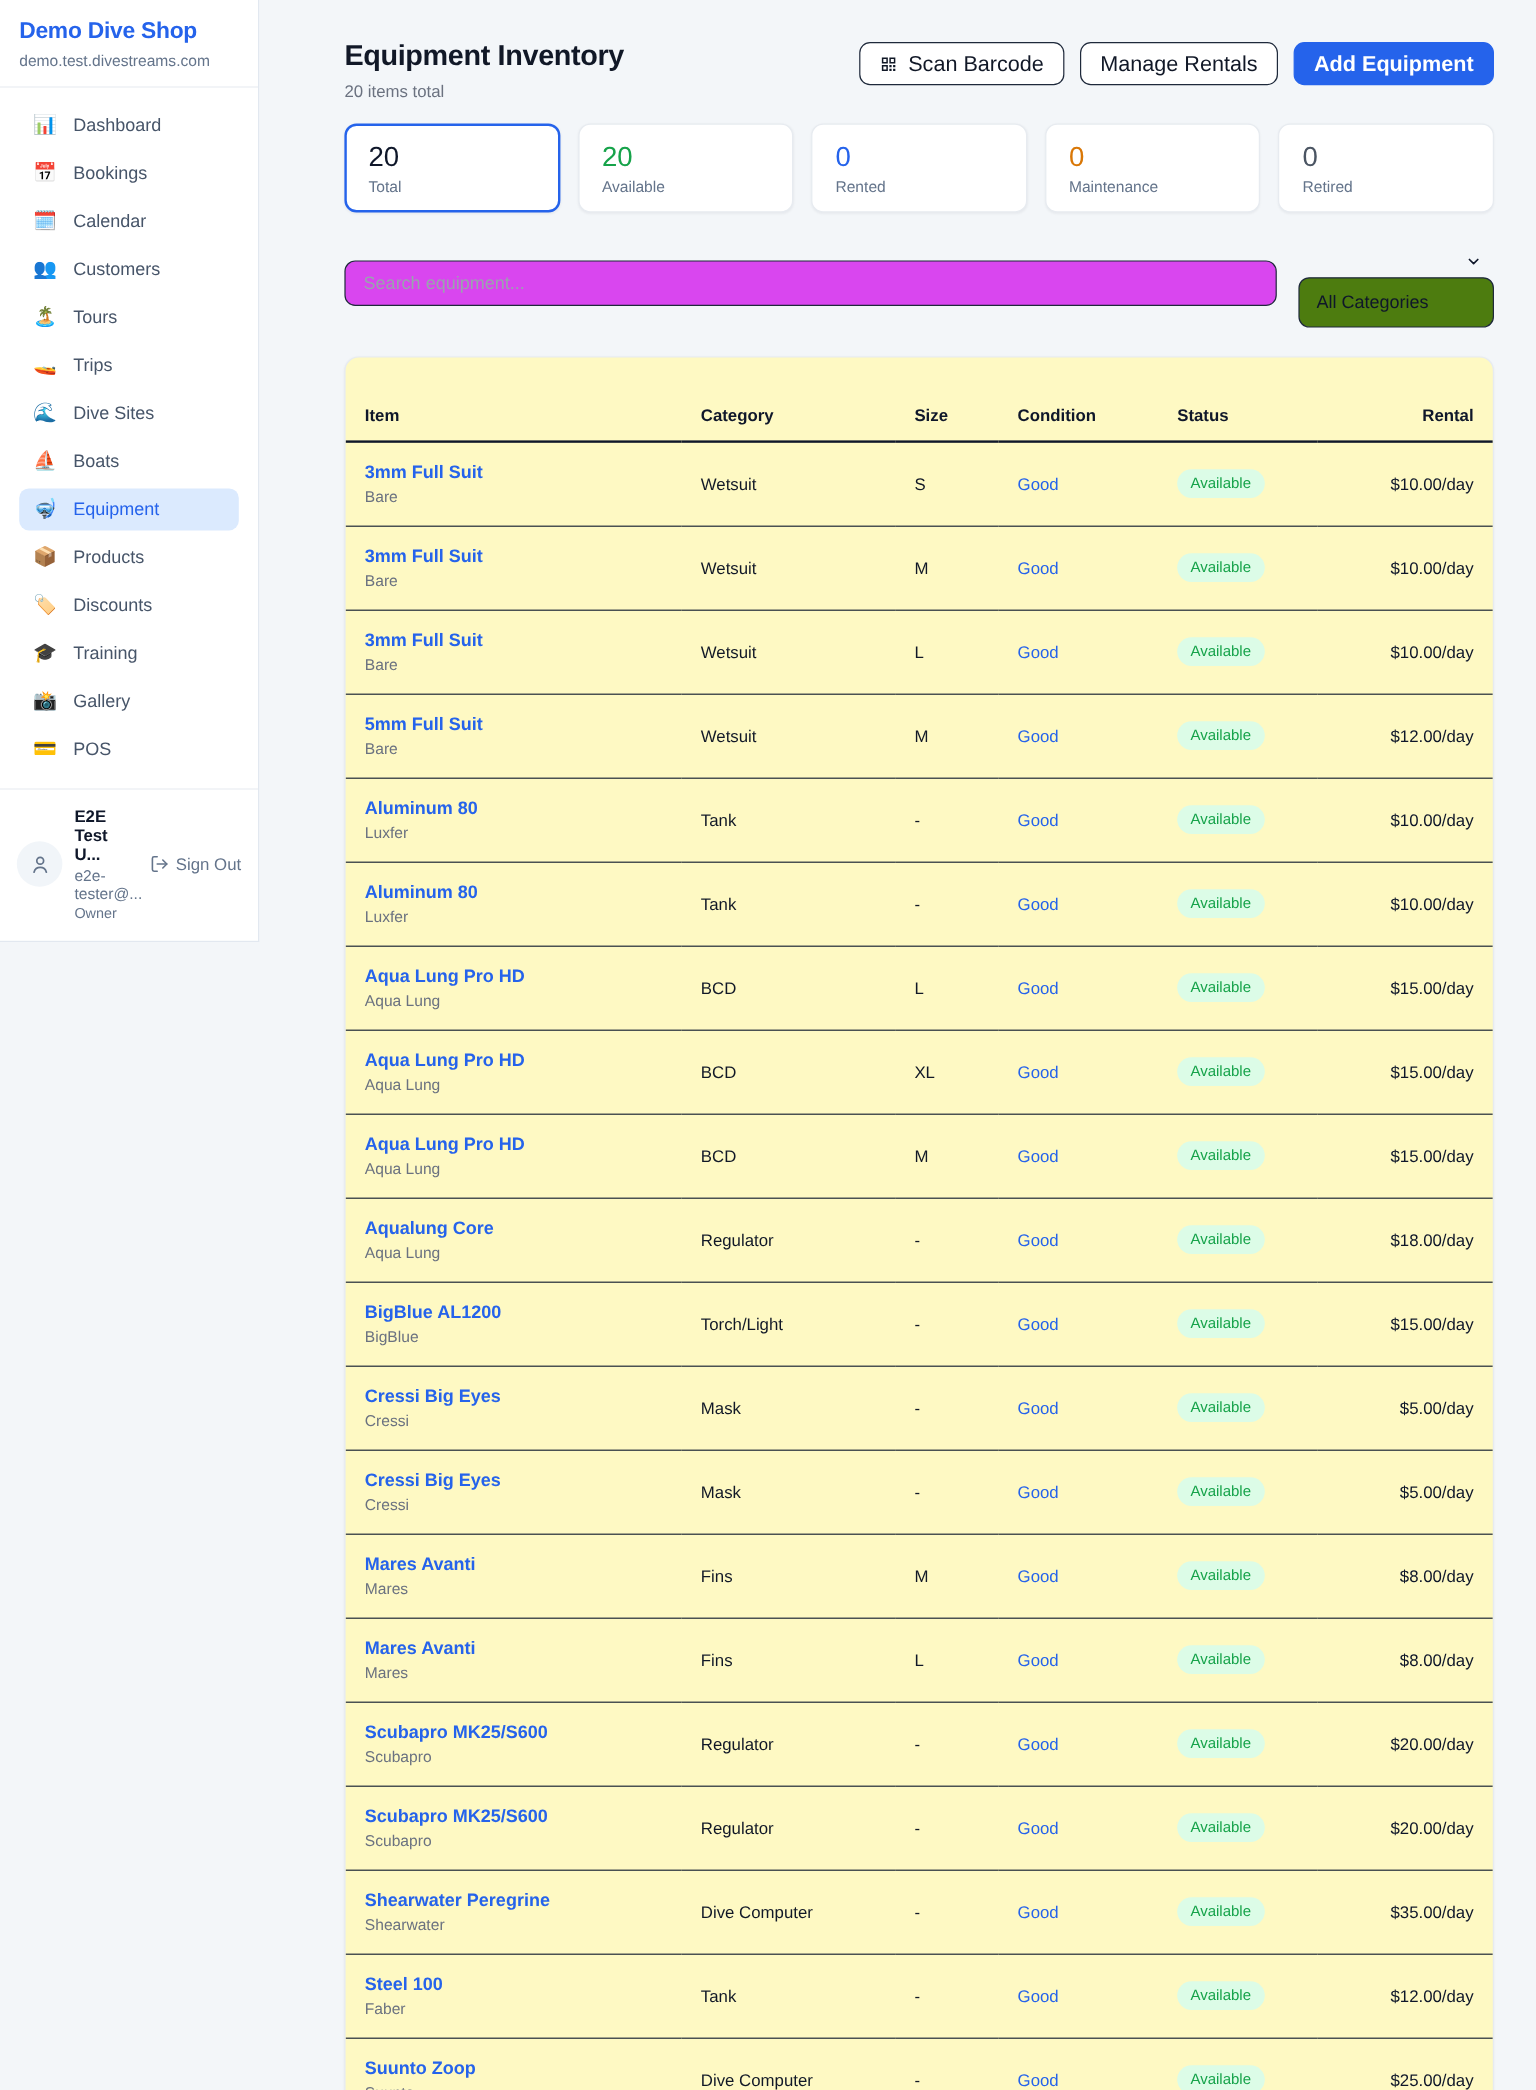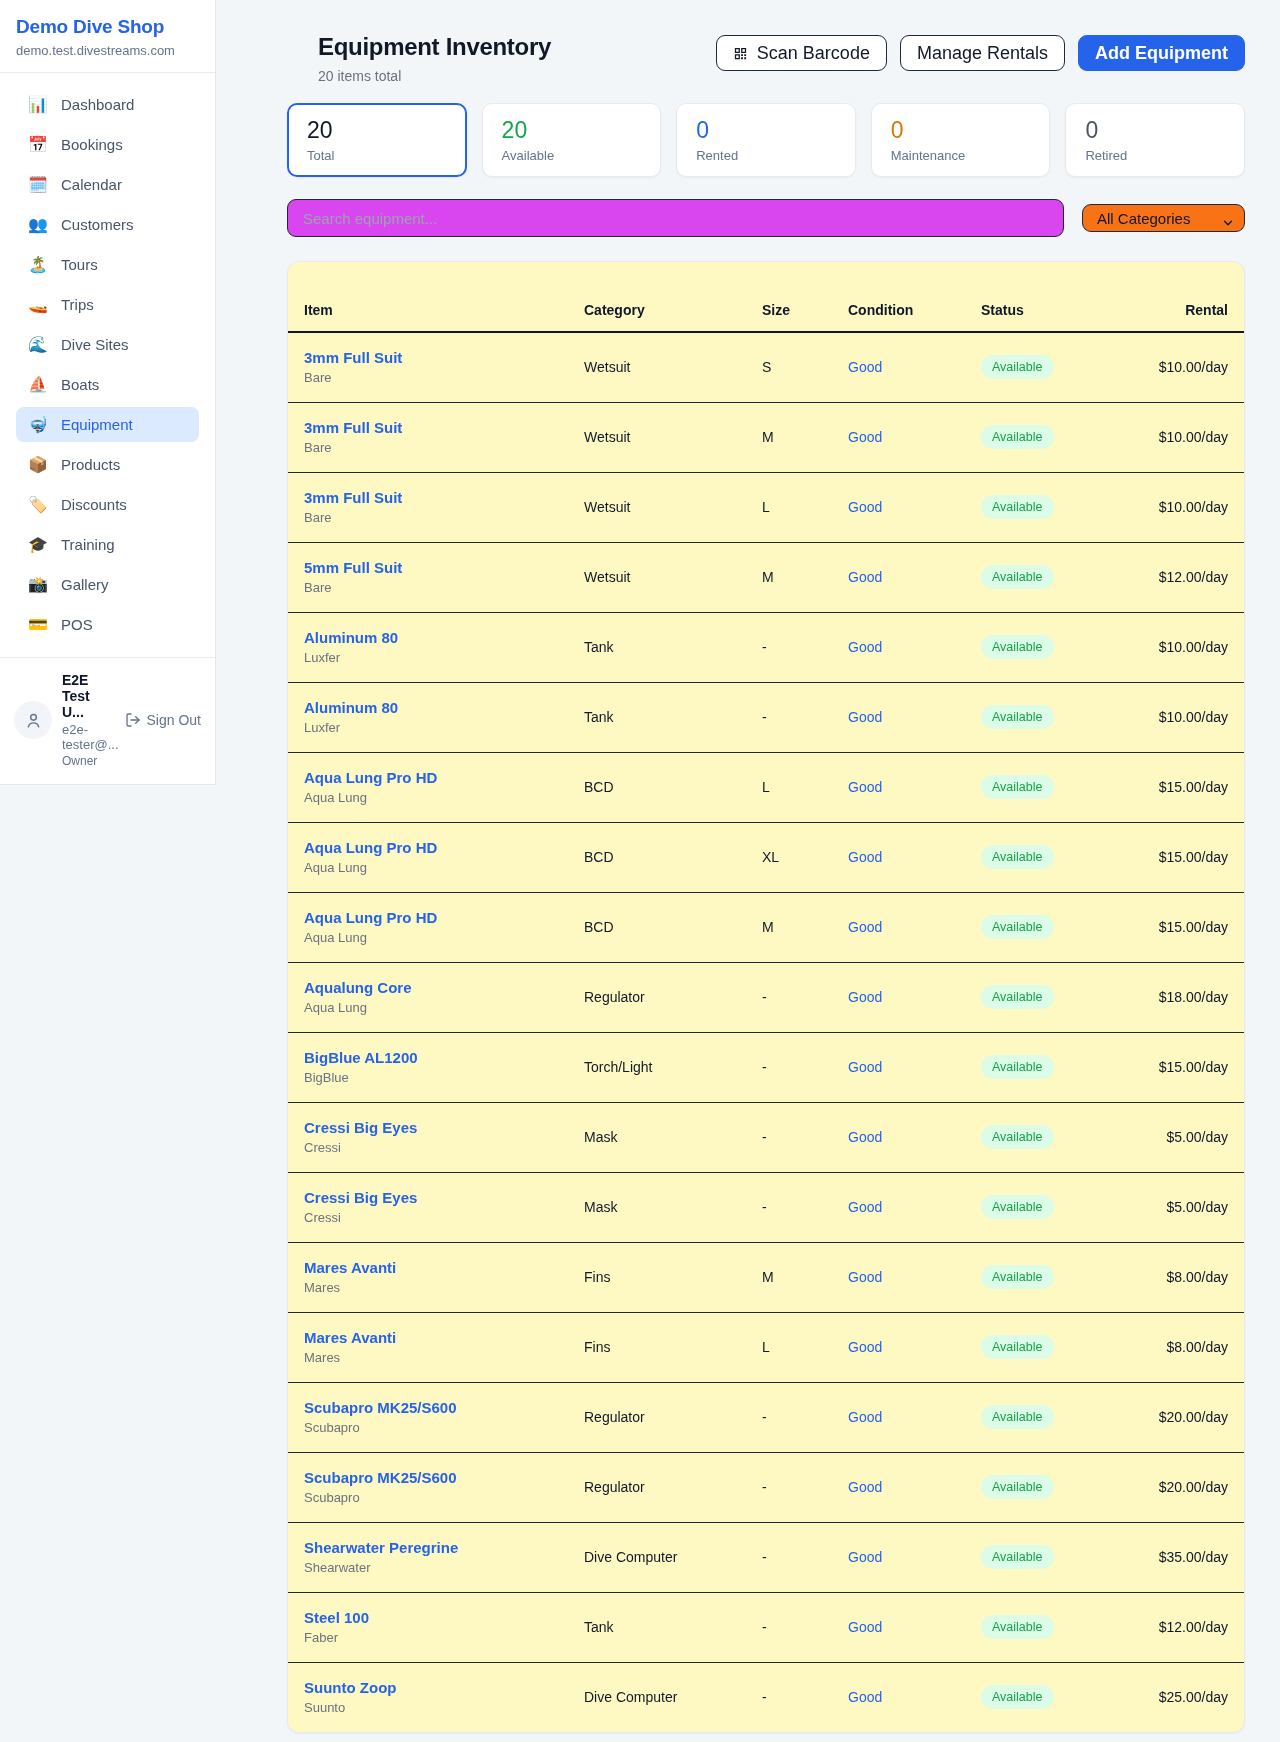--- a/index.html
+++ b/index.html
@@ -42,21 +42,21 @@
   .user-meta { flex: 1; min-width: 0; }
   .user-name { font-size: 14px; font-weight: bold; color: #0f172a; }
   .user-email { font-size: 13px; color: #64748b; margin-top: 2px; }
   .user-role { font-size: 12px; color: #64748b; margin-top: 2px; }
   .signout {
     display: flex; align-items: center; gap: 6px;
     color: #64748b; font-size: 14px; cursor: pointer; white-space: nowrap;
   }
   
   .main { margin-left: 232px; padding: 33px 35px 12px 55px; }
-  .page-header { display: flex; align-items: flex-start; margin-left: 31px; }
+  .page-header { display: flex; align-items: flex-start; }
   .page-title { font-size: 24px; font-weight: bold; color: #111827; letter-spacing: -0.3px; }
   .page-subtitle { font-size: 14px; color: #6b7280; margin-top: 7px; }
   .header-actions { margin-left: auto; display: flex; gap: 13px; padding-top: 2px; }
   .btn {
     height: 36px; padding: 0 16px; border-radius: 9px;
     background: #fff; border: 1.5px solid #1e293b;
     font-size: 18px; font-weight: 500; color: #111827;
     display: inline-flex; align-items: center; gap: 9px; cursor: pointer;
     font-family: inherit;
   }
@@ -73,23 +73,23 @@
   
   .filters { display: flex; gap: 18px; margin-top: 22px; align-items: center; }
   .search-input {
     flex: 1; height: 38px; border: 1.5px solid #1e293b; border-radius: 9px;
     background: #d946ef; padding: 0 15px; font-size: 15px; color: #0f172a;
     font-family: inherit; outline: none;
   }
   .search-input::placeholder { color: #9aa3af; }
   .select-wrap { position: relative; width: 163px; flex: none; }
   .select-wrap select {
-    width: 100%; height: 28px; border: 1.5px solid #1e293b; border-radius: 9px;
-    background: #f97316; padding: 0 30px 0 14px; font-size: 15px; color: #0f172a;
-    appearance: none; -webkit-appearance: none; font-family: inherit; cursor: pointer;
+    width: 100%; height: 42px; border: 1.5px solid #1e293b; border-radius: 9px;
+    background: #4d7c0f; padding: 0 30px 0 14px; font-size: 15px; color: #0f172a;
+    appearance: none; -webkit-appearance: none; font-family: inherit; cursor: pointer; margin-top: 32px;
   }
   .select-wrap .chev { position: absolute; right: 10px; top: 12px; pointer-events: none; }
   
   .table-panel {
     margin-top: 24px; background: #fef9c3; border: 1px solid #e7ebf0;
     border-radius: 12px; box-shadow: 0 1px 2px rgba(15,23,42,0.05);
     overflow: hidden;
   }
   table { width: 100%; border-collapse: collapse; }
   col.c-item { width: 280px; } col.c-cat { width: 178px; } col.c-size { width: 86px; }

